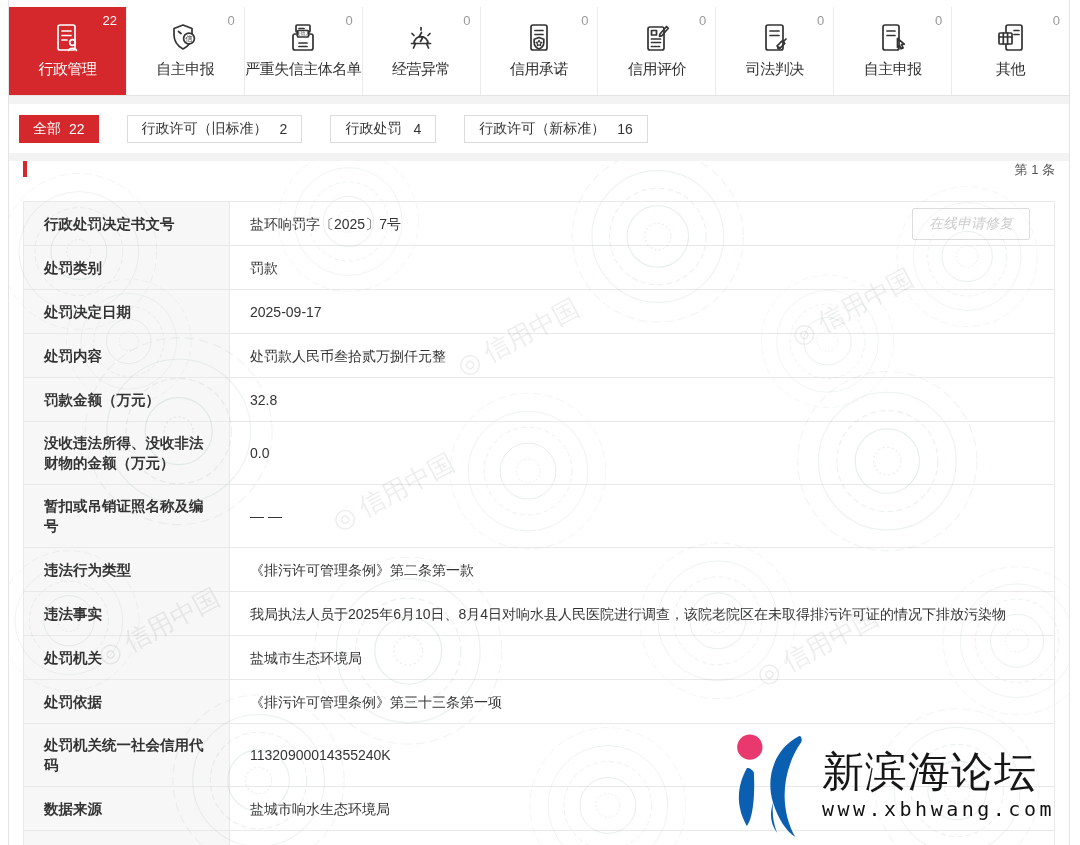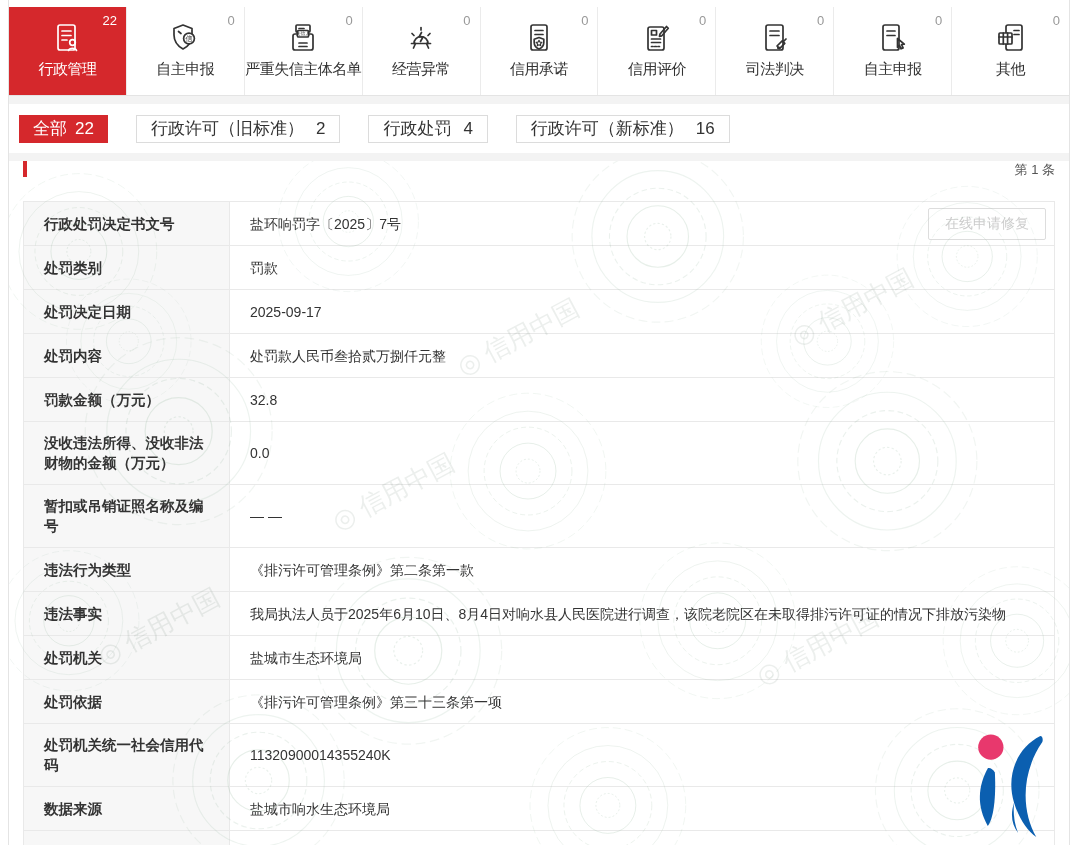--- a/index.html
+++ b/index.html
@@ -16,38 +16,38 @@
   .tab .ticon{margin-top:13px;height:38px;display:flex;align-items:center;justify-content:center;}
   .tab .tlabel{font-size:15px;letter-spacing:-0.5px;white-space:nowrap;margin-top:2px;color:#333;}
   .tab.active{background:var(--accent);color:#fff;}
   .tab.active .tlabel,.tab.active .count{color:#fff;}
   .tab svg{stroke:currentColor;fill:none;stroke-width:1.7;stroke-linecap:round;stroke-linejoin:round;}
   .tab svg text{stroke:none;fill:currentColor;font-family:"Liberation Sans",sans-serif;}
   
   .band{height:8px;background:#f3f3f3;}
   .filterbar{height:49px;display:flex;align-items:center;padding-left:10px;background:#fff;gap:28px;}
   .fbtn{height:28px;display:flex;align-items:center;gap:12px;border:1px solid #dcdcdc;background:#fff;
-    color:#333;font-size:17px;padding:0 14px;cursor:pointer;box-sizing:border-box;}
+    color:#333;font-size:14px;padding:0 14px;cursor:pointer;box-sizing:border-box;}
   .fbtn.active{background:var(--accent);border-color:var(--accent);color:#fff;gap:8px;padding:0 13px;}
   
   .content{position:relative;height:685px;overflow:hidden;background:#fff;}
   .content-head{height:40px;display:flex;align-items:flex-start;padding:0 14px;}
   .red-dash{width:4px;height:16px;background:var(--accent);}
   .record-index{margin-left:auto;color:#555;font-size:13px;}
   .dtable{margin:0 14px;border:1px solid #e9e9e9;border-bottom:none;position:relative;z-index:1;background:#fff;}
   .trow{display:flex;border-bottom:1px solid #e9e9e9;}
   .tcell-label{width:206px;box-sizing:border-box;background:#f7f7f7;border-right:1px solid #e9e9e9;
     padding:11px 14px 11px 20px;font-weight:bold;color:#333;font-size:14.5px;line-height:20px;
     display:flex;align-items:center;}
   .tcell-value{flex:1;display:flex;align-items:center;padding:11px 20px;font-size:14px;color:#333;
     line-height:20px;position:relative;min-height:21px;}
   .trow.empty{min-height:20px;}
-  .repair-btn{position:absolute;right:8px;top:50%;transform:translateY(-50%);border:1px solid #ddd;
+  .repair-btn{position:absolute;right:24px;top:50%;transform:translateY(-50%);border:1px solid #ddd;
     color:#ccc;background:#fff;font-size:14px;padding:6px 16px;border-radius:2px;cursor:pointer;
-    font-family:inherit;}
+    font-family:inherit;font-style:italic;}
   
   .watermark{position:absolute;left:0;top:0;width:100%;height:100%;z-index:2;pointer-events:none;}
   
   .sitelogo{position:absolute;right:14px;bottom:8px;z-index:3;display:flex;align-items:center;gap:8px;}
   .sitelogo .ltitle{font-size:42px;line-height:46px;color:#161616;font-weight:500;letter-spacing:1px;}
   .sitelogo .lurl{font-size:20px;letter-spacing:3.5px;color:#111;margin-top:2px;
     font-family:"DejaVu Sans Mono","Liberation Mono",monospace;}
 </style>
 </head>
 <body>
@@ -337,15 +337,19 @@
         </g>
     </svg>
 
     <div class="sitelogo">
       <svg width="92" height="106" viewBox="0 0 90 105">
         <circle cx="27" cy="15" r="12.5" fill="#e8386d" id="logo-dot"></circle>
         <path id="logo-swoosh-left" fill="#0b5fb0" d="M24 36 C14 54 13 74 24 93 C31 84 32 58 31 40 C29 37 26 35 24 36 Z"></path>
         <path id="logo-swoosh-right" fill="#0b5fb0" d="M76 4 C52 16 42 44 50 70 C55 86 63 98 72 104 C58 80 56 42 78 10 C79 7 78 4 76 4 Z
              M50 70 C46 82 48 92 54 100 C50 90 49 80 50 70 Z"></path>
       </svg>
+      <div>
+        <div class="ltitle">新滨海论坛</div>
+        <div class="lurl">www.xbhwang.com</div>
+      </div>
     </div>
   </div>
 </div>
 
 </body></html>

